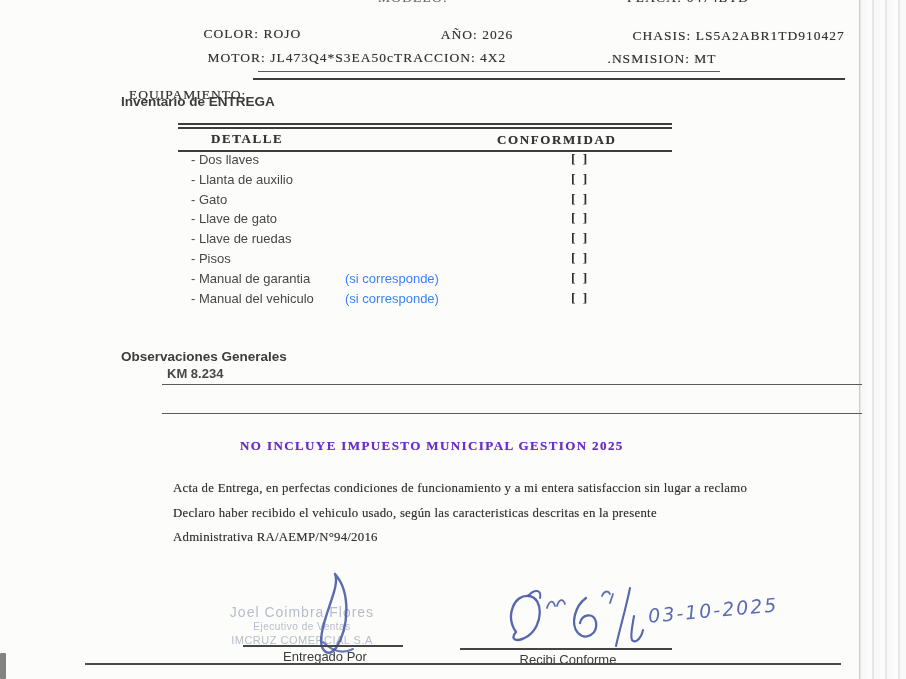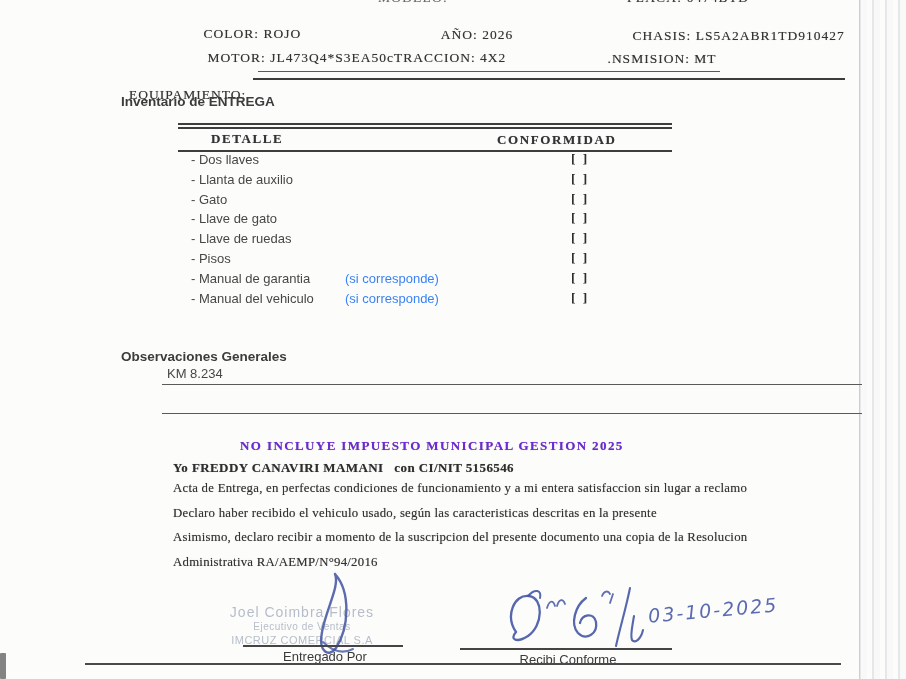--- a/index.html
+++ b/index.html
@@ -14,21 +14,21 @@
     background:repeating-linear-gradient(90deg,
       rgba(205,208,213,0) 0 5px,
       rgba(188,192,199,0.35) 5px 7px,
       rgba(232,233,236,0.18) 7px 13px);
     pointer-events:none;
   }
   .edge-line{position:absolute;top:0;width:1px;height:100%;background:rgba(170,175,184,0.45);}
   .corner-mark{position:absolute;left:0;top:653px;width:6px;height:26px;background:#5b5b5b;opacity:.75;border-radius:1px;}
   
   .serif{font-family:"Liberation Serif",serif;}
-  .sans{font-family:"Liberation Sans",sans-serif;}
+  .sans{font-family:"Liberation Sans",sans-serif;font-weight:bold;}
   .soft{text-shadow:0 0 .7px rgba(70,70,70,.55);}
   .abs{position:absolute;}
   .hline{position:absolute;background:#474747;height:2px;}
   .thin{height:1.4px;background:#5a5a5a;}
   
   .clip-frag{position:absolute;top:0;overflow:hidden;height:8px;}
   .clip-frag>span{display:block;margin-top:-10px;font-size:13.5px;letter-spacing:1.2px;color:#3a3a3a;}
   
   .hdr{font-size:13.5px;letter-spacing:1px;color:#343434;white-space:pre;}
   
@@ -148,25 +148,23 @@
       <span class="chk serif">[ ]</span>
     </div>
   </div>
 
   <div class="abs obs-title sans" style="left:121px;top:349px;">Observaciones Generales</div>
   <div class="abs obs-val sans" style="left:167px;top:366px;">KM 8.234</div>
   <div class="hline thin" style="left:162px;top:384px;width:700px;"></div>
   <div class="hline thin" style="left:162px;top:413px;width:700px;"></div>
 
   <div class="abs decl-head serif soft" style="left:240px;top:438px;">NO INCLUYE IMPUESTO MUNICIPAL GESTION 2025</div>
-  <div class="abs decl-id serif soft" style="left:173px;top:460px;">Yo FREDDY CANAVIRI MAMANI   con CI/NIT 5156546</div>
   <div class="decl-body">
     <div class="decl-line serif soft">Acta de Entrega, en perfectas condiciones de funcionamiento y a mi entera satisfaccion sin lugar a reclamo</div>
     <div class="decl-line serif soft">Declaro haber recibido el vehiculo usado, según las caracteristicas descritas en la presente</div>
-    <div class="decl-line serif soft">Asimismo, declaro recibir a momento de la suscripcion del presente documento una copia de la Resolucion</div>
     <div class="decl-line serif soft">Administrativa RA/AEMP/N°94/2016</div>
   </div>
 
   <div class="stamp">
     <div class="s1">Joel Coimbra Flores</div>
     <div class="s2">Ejecutivo de Ventas</div>
     <div class="s3">IMCRUZ COMERCIAL S.A</div>
   </div>
   <svg class="scribble" style="left:295px;top:572px;" width="90" height="88" viewBox="0 0 90 88">
     <path d="M40,2 C56,20 54,56 41,76 C34,86 23,80 27,60 C31,37 45,14 40,2" fill="none" stroke="#4456a3" stroke-width="2.4" stroke-linecap="round" opacity="0.88"></path>

